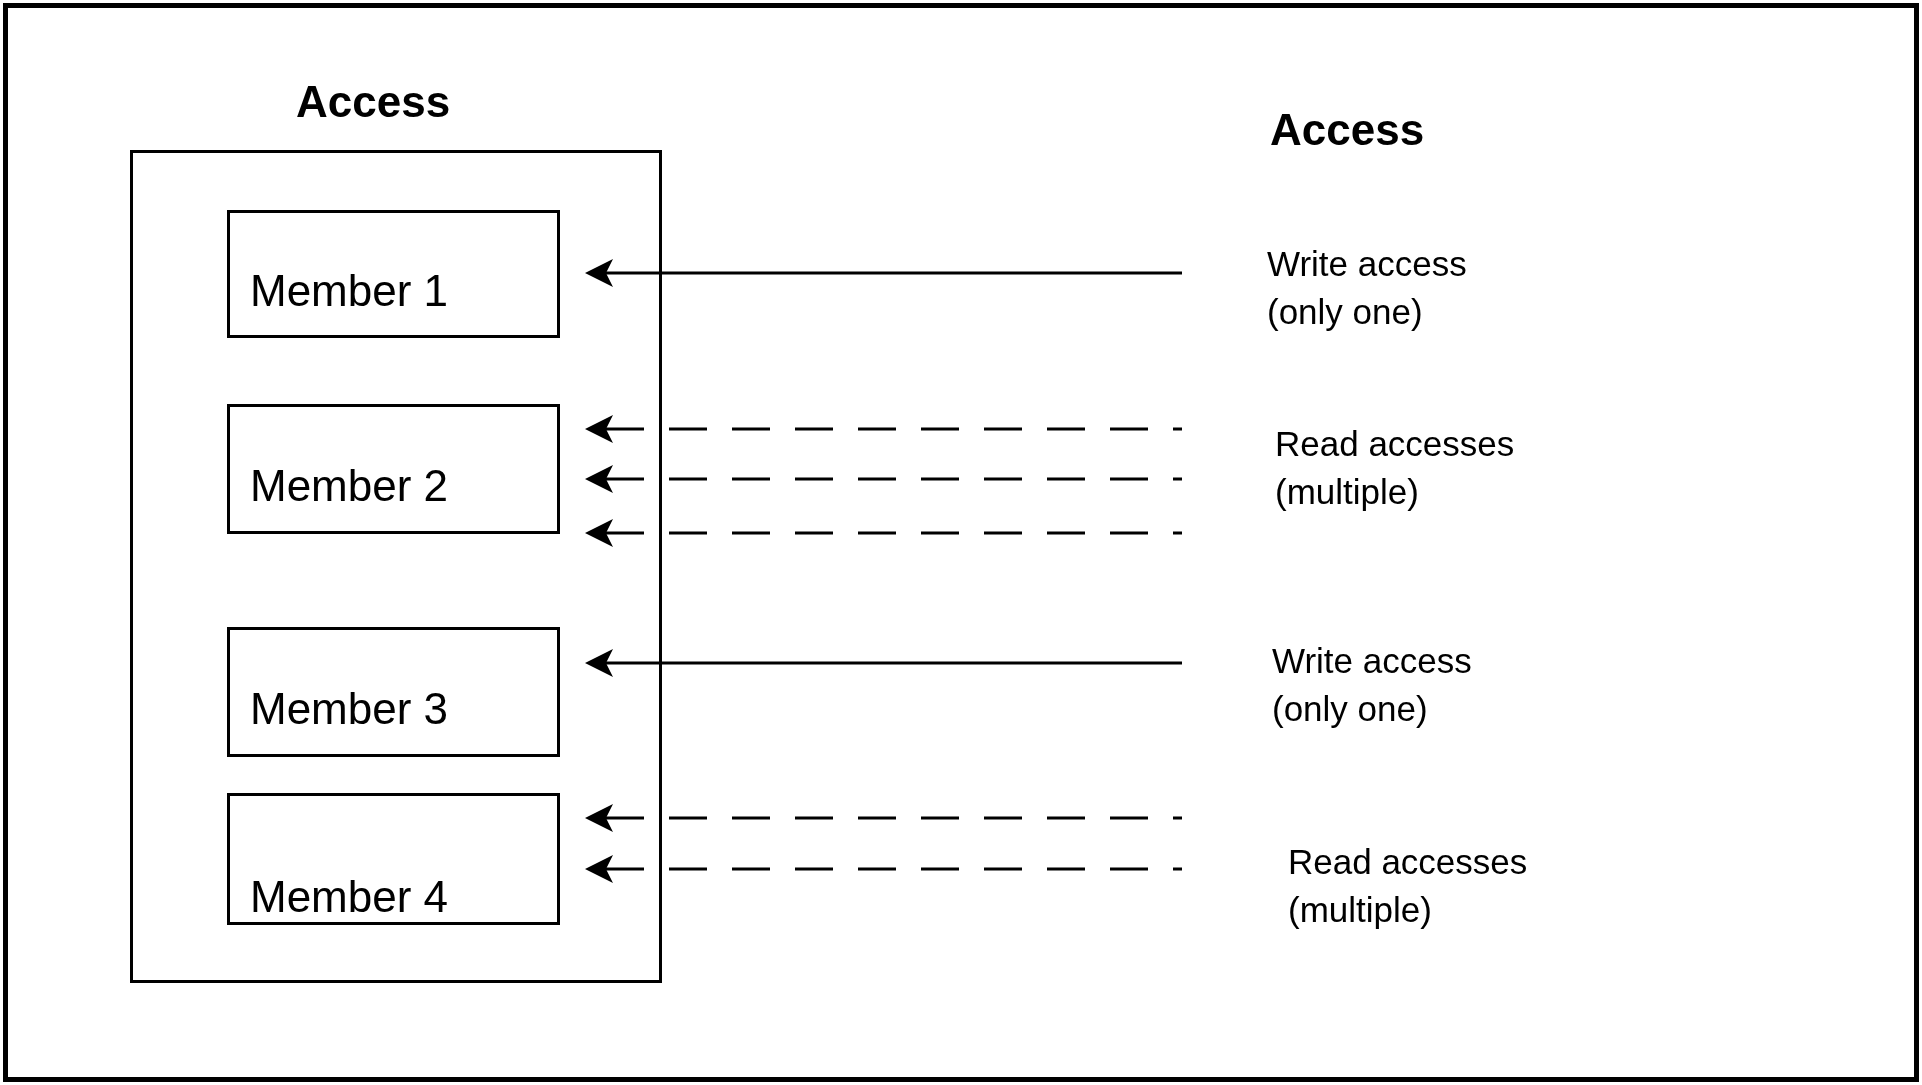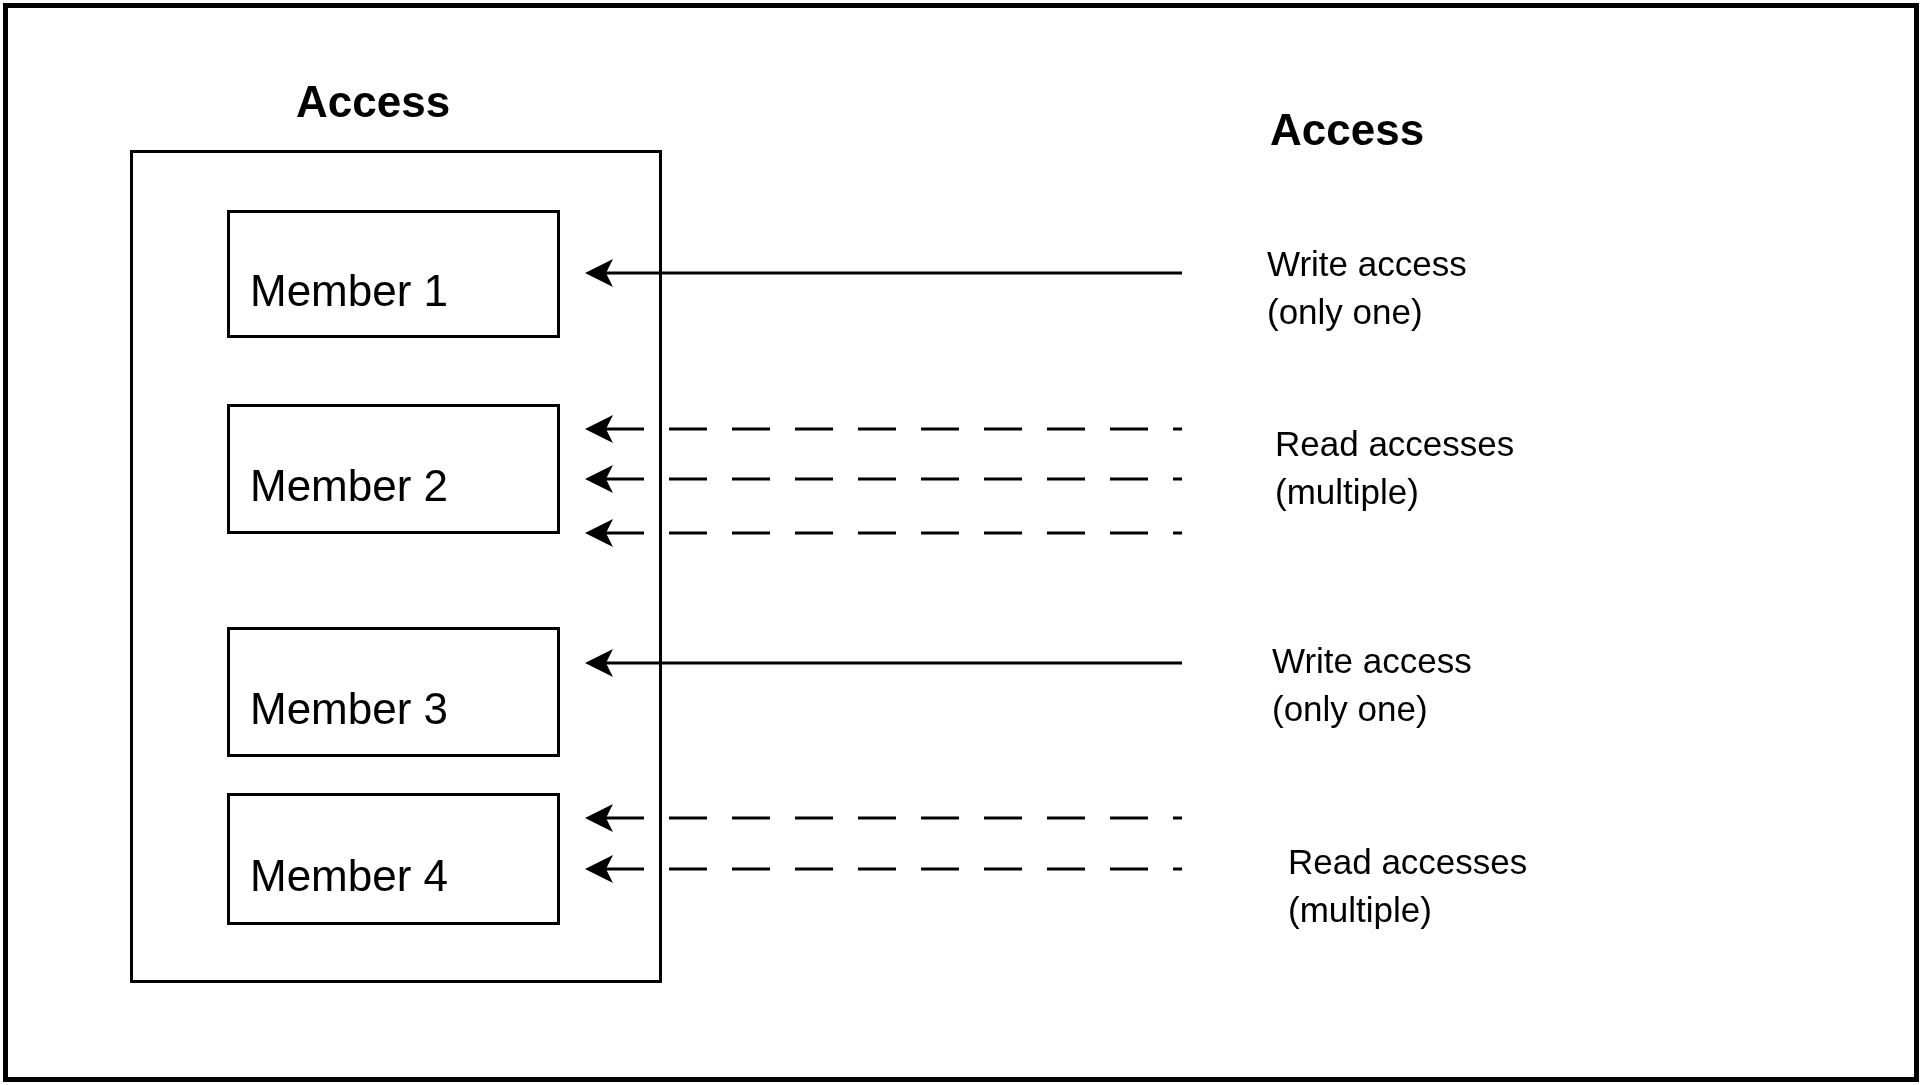--- a/index.html
+++ b/index.html
@@ -50,21 +50,21 @@
     display: flex;
     align-items: center;
     padding-left: 20px;
     padding-top: 34px;
     font-size: 44px;
     white-space: nowrap;
   }
   #member-box-1 { top: 210px; height: 128px; }
   #member-box-2 { top: 404px; }
   #member-box-3 { top: 627px; }
-  #member-box-4 { top: 793px; height: 132px; }
+  #member-box-4 { top: 793px; height: 132px; align-items: flex-end; }
 
   .access-note {
     position: absolute;
     font-size: 35px;
     line-height: 48px;
     white-space: nowrap;
   }
   #access-note-0 { left: 1267px; top: 240px; }
   #access-note-1 { left: 1275px; top: 420px; }
   #access-note-2 { left: 1272px; top: 637px; }

